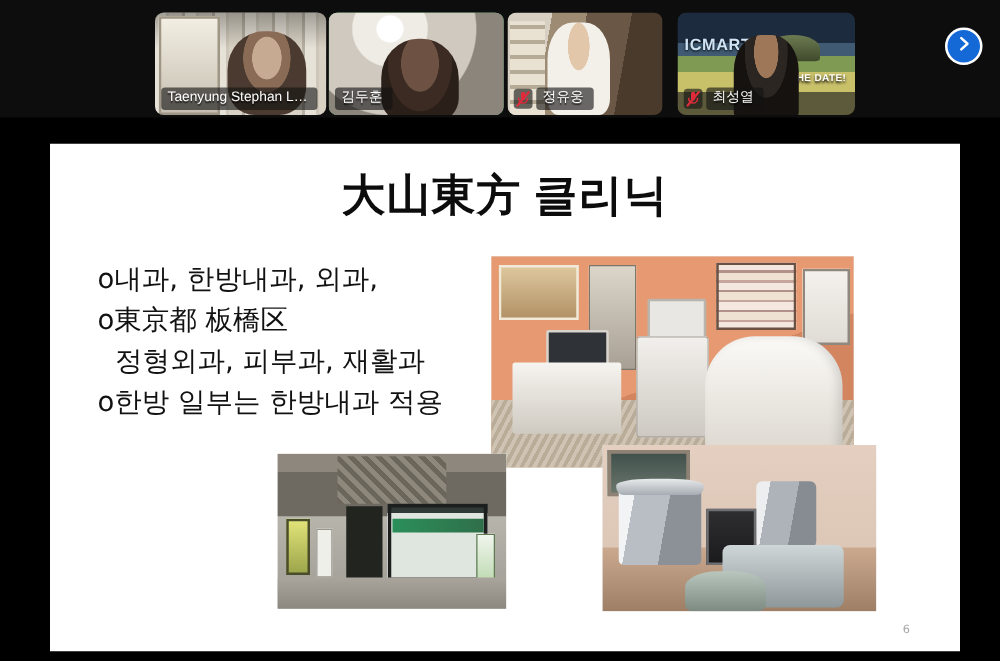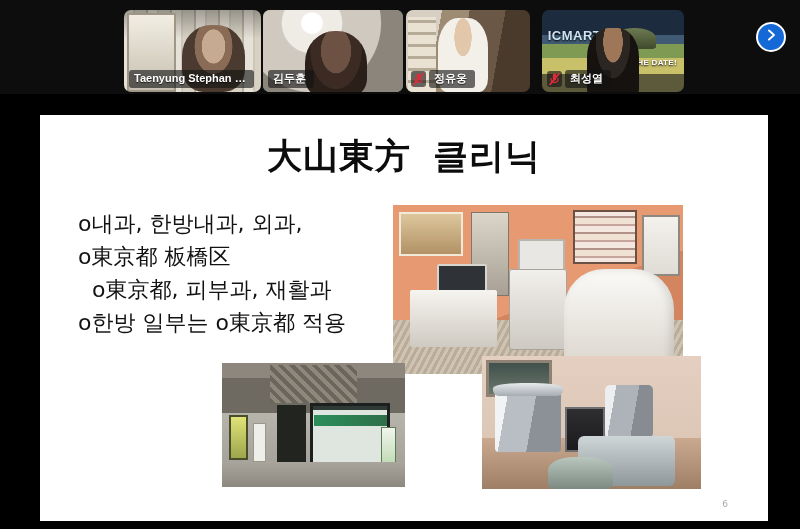--- a/index.html
+++ b/index.html
@@ -61,21 +61,20 @@
     background: rgba(20,20,20,0.62);
     color: #fff;
     font-size: 11px;
     line-height: 15px;
     padding: 1px 8px 2px 5px;
     border-radius: 3px;
     white-space: nowrap;
     overflow: hidden;
     text-overflow: ellipsis;
     text-shadow: 0 1px 1px rgba(0,0,0,.7);
-    font-weight: bold;
   }
   .mic-muted {
     width: 15px;
     height: 16px;
     position: relative;
     flex: 0 0 auto;
     background: rgba(20,20,20,0.62);
     border-radius: 3px;
   }
   .mic-muted svg { position: absolute; left: 1px; top: 1px; }
@@ -191,21 +190,21 @@
     height: 406px;
     background: #fff;
     overflow: hidden;
   }
 
   .slide-title {
     position: absolute;
     left: 0; top: 18px;
     width: 728px;
     text-align: center;
-    font-family: Liberation Mono, monospace;
+    font-family: Liberation Serif, serif;
     font-size: 35px;
     font-weight: bold;
     letter-spacing: 1px;
     color: #0c0c0c;
   }
 
   .bullets {
     position: absolute;
     left: 38px;
     top: 92px;
@@ -452,22 +451,22 @@
   </div>
 
   <div class="slide-band">
     <div class="slide">
 
       <div class="slide-title">大山東方 클리닉</div>
 
       <div class="bullets">
         <div>o내과, 한방내과, 외과,</div>
         <div>o東京都 板橋区</div>
-        <div>  o東京都, 피부과, 재활과</div>
-        <div>o한방 일부는 o東京都 적용</div>
+        <div>  정형외과, 피부과, 재활과</div>
+        <div>o한방 일부는 한방내과 적용</div>
       </div>
 
       <div class="photo photo-exam">
         <div class="exam-wall"></div>
         <div class="exam-floor"></div>
         <div class="exam-shelfL"></div>
         <div class="exam-shelfM"></div>
         <div class="exam-shelfR"></div>
         <div class="exam-chart"></div>
         <div class="exam-monitor"></div>

